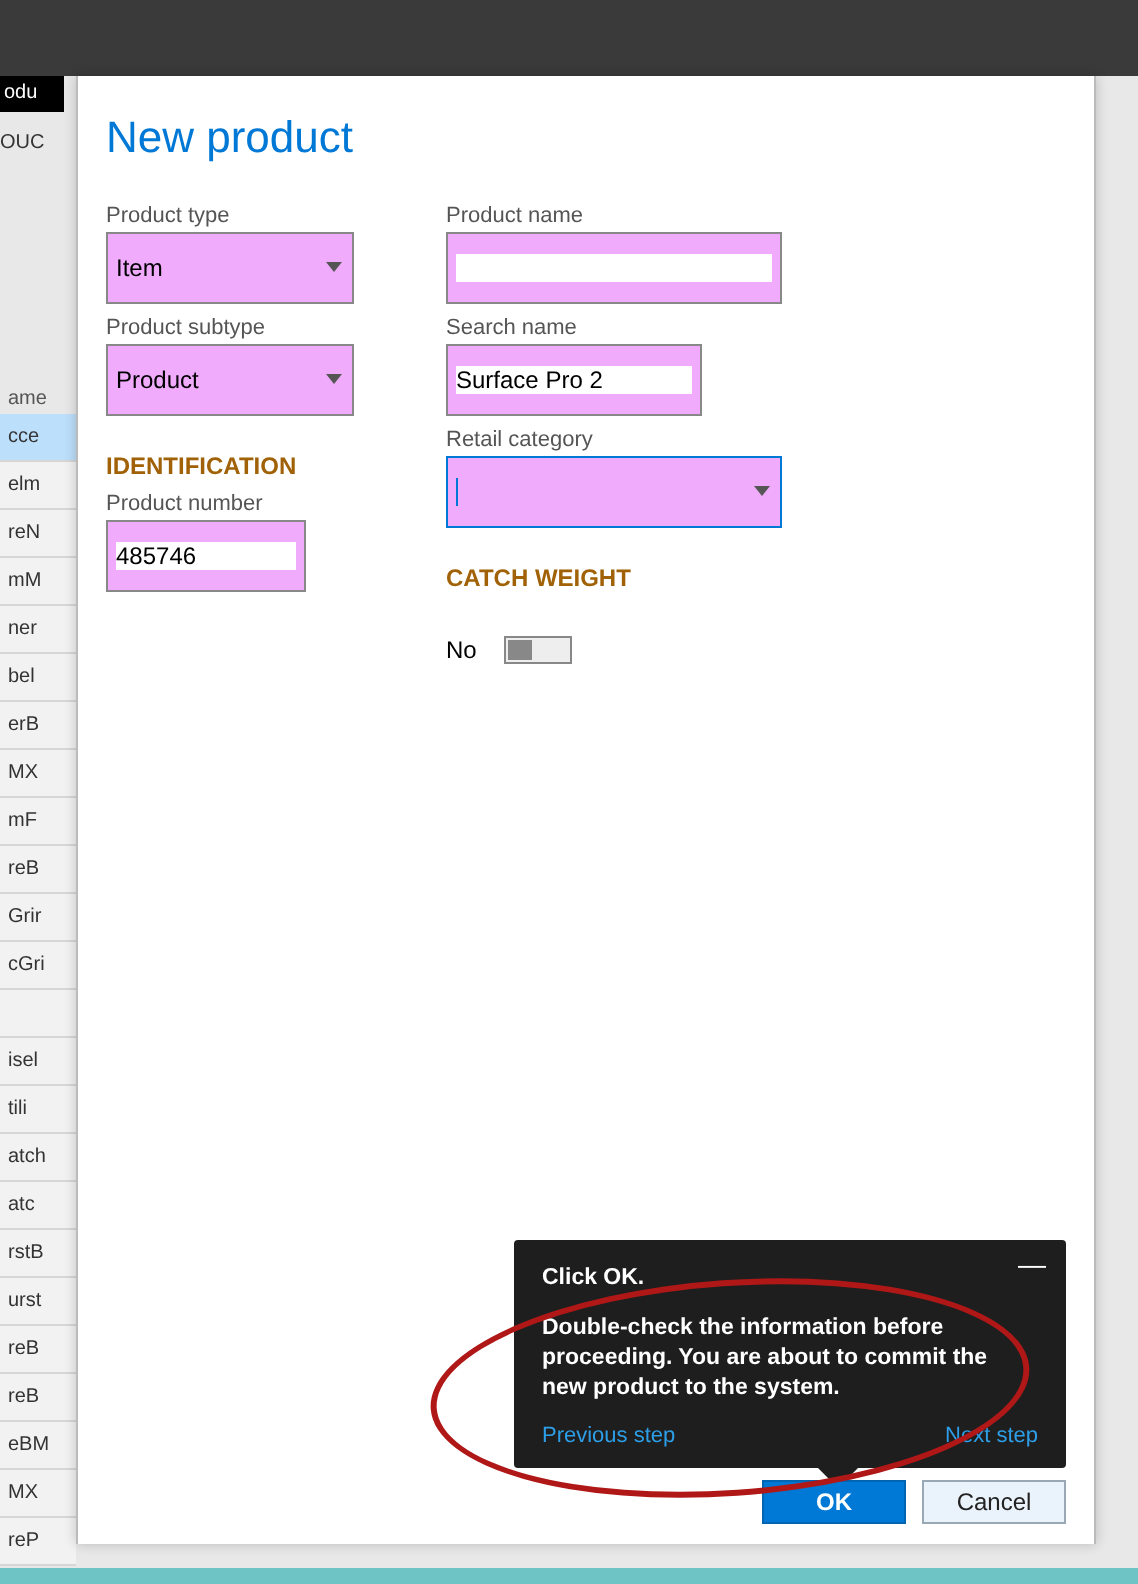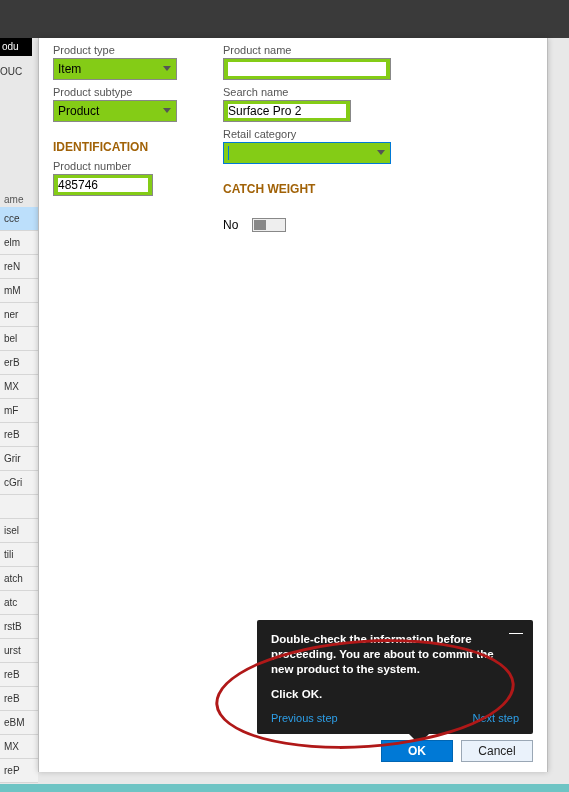--- a/index.html
+++ b/index.html
@@ -17,21 +17,21 @@
 
   .dialog {
     position: absolute; top: 38px; left: 38px; width: 510px; height: 734px;
     background: #fff; border-left: 1px solid #bbb; border-right: 1px solid #bbb; box-shadow: 0 0 6px rgba(0,0,0,0.2);
   }
   .dlg-title { color: #0079d6; font-size: 22px; font-weight: 300; padding: 18px 0 14px 14px; }
   .form-area { padding: 0 14px; display: flex; gap: 30px; }
   .col { display: flex; flex-direction: column; }
   .field-label { font-size: 11px; color: #555; margin-top: 6px; margin-bottom: 2px; }
   .dropdown, .text-input {
-    border: 1px solid #888; height: 22px; font-size: 12px; padding: 2px 4px; background: #84cc16;
+    border: 1px solid #888; height: 36px; font-size: 12px; padding: 2px 4px; background: #f0abfc;
     display: flex; align-items: center; justify-content: space-between;
   }
   .dropdown { width: 124px; }
   .dropdown.wide { width: 168px; }
   .dropdown.focus { border: 1px solid #0079d6; }
   .chevron { width: 10px; height: 10px; position: relative; }
   .chevron::before { content: ""; position: absolute; left: 1px; top: 2px; border-left: 4px solid transparent; border-right: 4px solid transparent; border-top: 5px solid #555; }
   .text-input { width: 168px; }
   .text-input.narrow { width: 100px; }
   .text-input input { border: none; outline: none; width: 100%; font-size: 12px; font-family: inherit; }
@@ -100,20 +100,21 @@
       <div class="side-item">urst</div>
       <div class="side-item">reB</div>
       <div class="side-item">reB</div>
       <div class="side-item">eBM</div>
       <div class="side-item">MX</div>
       <div class="side-item">reP</div>
     </div>
 </div>
 
 <div class="dialog">
+  <div class="dlg-title">New product</div>
 
   <div class="form-area">
     <div class="col" style="width:140px;">
       <div class="field-label">Product type</div>
       <div class="dropdown">
         <span>Item</span>
         <span class="chevron"></span>
       </div>
 
       <div class="field-label">Product subtype</div>
@@ -149,22 +150,22 @@
       <div class="section-header">CATCH WEIGHT</div>
       <div class="catch-row">
         <span style="font-size:12px;">No</span>
         <div class="toggle"></div>
       </div>
     </div>
   </div>
 
   <div class="tooltip">
     <div class="minimize">—</div>
+    <p><b>Click OK.</b></p>
     <p><b>Double-check the information before proceeding. You are about to commit the new product to the system.</b></p>
-    <p><b>Click OK.</b></p>
     <div class="links">
       <span>Previous step</span>
       <span>Next step</span>
     </div>
   </div>
 
   <div class="button-bar">
     <div class="btn btn-primary">OK</div>
     <div class="btn btn-default">Cancel</div>
   </div>

